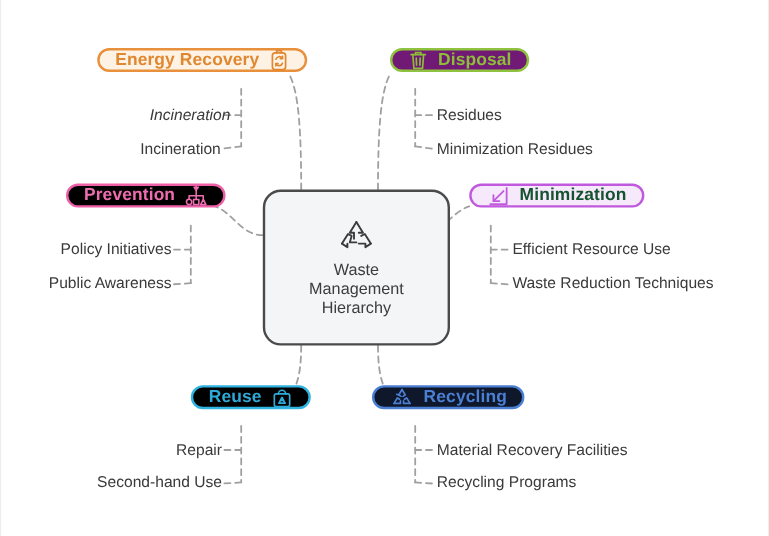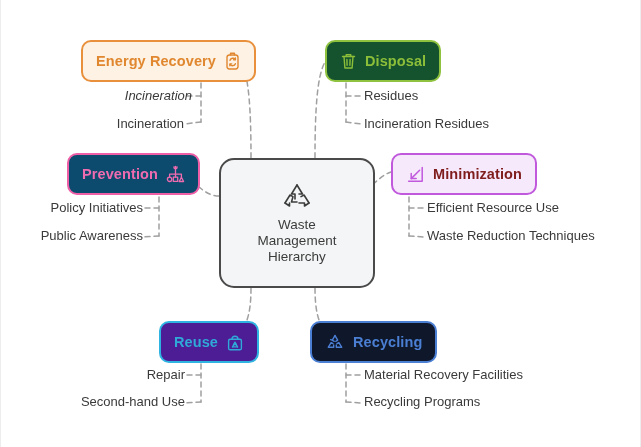--- a/index.html
+++ b/index.html
@@ -53,21 +53,21 @@
     white-space: pre-line;
   }
   .center-icon svg { display: block; }
 
   
   .pill {
     position: absolute;
     display: inline-flex;
     align-items: center;
     gap: 8px;
-    height: 42px;
+    height: 20px;
     padding: 0 13px;
     border-radius: 10px;
     border-width: 2px;
     border-style: solid;
     box-sizing: border-box;
     white-space: nowrap;
   }
   .pill-label {
     font-size: 14.5px;
     font-weight: bold;
@@ -162,38 +162,38 @@
           <path d="M11.4 11.7 A3 3 0 0 1 6.1 12.4"></path>
           <path d="M11.4 5.9 L11.4 7.8 L9.6 7.8"></path>
           <path d="M5.9 13.7 L5.9 11.9 L7.7 11.9"></path>
         </g>
       </svg>
     </span>
   </div>
   <div class="leaf left" style="left:191px; top:88px;font-style:italic;">Incineration</div>
   <div class="leaf left" style="left:183px; top:116px;">Incineration</div>
 
-  <div class="pill" style="left:324px; top:40px; background:#14532d; border-color:#8fc23f;align-items:center;">
+  <div class="pill" style="left:324px; top:40px; background:#701a75; border-color:#8fc23f;align-items:center;">
     <span class="pill-icon">
       <svg width="17" height="19" viewBox="0 0 17 19">
         <g fill="none" stroke="#8cbe3a" stroke-width="1.4" stroke-linejoin="round" stroke-linecap="round">
           <path d="M2.5 4.5 L14.5 4.5"></path>
           <path d="M6.2 4.5 L6.2 2.8 L10.8 2.8 L10.8 4.5"></path>
           <path d="M4 4.5 L4.9 16 L12.1 16 L13 4.5"></path>
           <path d="M6.9 7.4 L7.1 13.2"></path>
           <path d="M10.1 7.4 L9.9 13.2"></path>
         </g>
       </svg>
     </span>
     <span class="pill-label" style="color:#8cbe3a;">Disposal</span>
   </div>
   <div class="leaf right" style="left:363px; top:88px;">Residues</div>
-  <div class="leaf right" style="left:363px; top:116px;">Incineration Residues</div>
-
-  <div class="pill" style="left:66px; top:153px; background:#0c4a6e; border-color:#ef5fa7;">
+  <div class="leaf right" style="left:363px; top:116px;">Minimization Residues</div>
+
+  <div class="pill" style="left:54px; top:153px; background:#000000; border-color:#ef5fa7;">
     <span class="pill-label" style="color:#f06cb0;">Prevention</span>
     <span class="pill-icon">
       <svg width="19" height="19" viewBox="0 0 19 19">
         <g fill="none" stroke="#f06cb0" stroke-width="1.3" stroke-linejoin="round" stroke-linecap="round">
           <path d="M9.5 1.4 L9.5 4.6"></path>
           <path d="M7.6 2.1 L11.4 2.1"></path>
           <path d="M8.2 3.3 L10.8 3.3"></path>
           <path d="M9.5 4.6 L9.5 8.4"></path>
           <path d="M3.6 12 L3.6 9.2 L15.4 9.2 L15.4 12"></path>
           <path d="M9.5 9.2 L9.5 12.2"></path>
@@ -210,26 +210,26 @@
   <div class="pill" style="left:390px; top:153px; background:#f7e9fc; border-color:#c159dd;">
     <span class="pill-icon">
       <svg width="19" height="19" viewBox="0 0 19 19">
         <g fill="none" stroke="#c159dd" stroke-width="1.5" stroke-linejoin="round" stroke-linecap="round">
           <path d="M16.2 2.6 L16.2 16.2 L2.6 16.2"></path>
           <path d="M13.6 5.2 L5.2 13.6"></path>
           <path d="M5.2 8.6 L5.2 13.6 L10.2 13.6"></path>
         </g>
       </svg>
     </span>
-    <span class="pill-label" style="color:#7f1d1d;">Minimization</span>
+    <span class="pill-label" style="color:#14532d;">Minimization</span>
   </div>
   <div class="leaf right" style="left:426px; top:200px;">Efficient Resource Use</div>
   <div class="leaf right" style="left:426px; top:228px;">Waste Reduction Techniques</div>
 
-  <div class="pill" style="left:158px; top:321px; background:#4c1d95; border-color:#2fb3e0;">
+  <div class="pill" style="left:158px; top:321px; background:#000000; border-color:#2fb3e0;">
     <span class="pill-label" style="color:#2fa9d8;">Reuse</span>
     <span class="pill-icon">
       <svg width="18" height="19" viewBox="0 0 18 19">
         <g fill="none" stroke="#2fa9d8" stroke-width="1.4" stroke-linejoin="round" stroke-linecap="round">
           <rect x="2.6" y="6.2" width="12.8" height="10.6" rx="1.6"></rect>
           <path d="M6 6.2 A3 3 0 0 1 12 6.2"></path>
           <path d="M9 9.2 L7.6 11.6 L10.4 11.6 Z"></path>
           <path d="M6.5 13.9 L8 11.4"></path>
           <path d="M11.5 13.9 L10 11.4"></path>
           <path d="M6.5 13.9 L11.5 13.9"></path>

